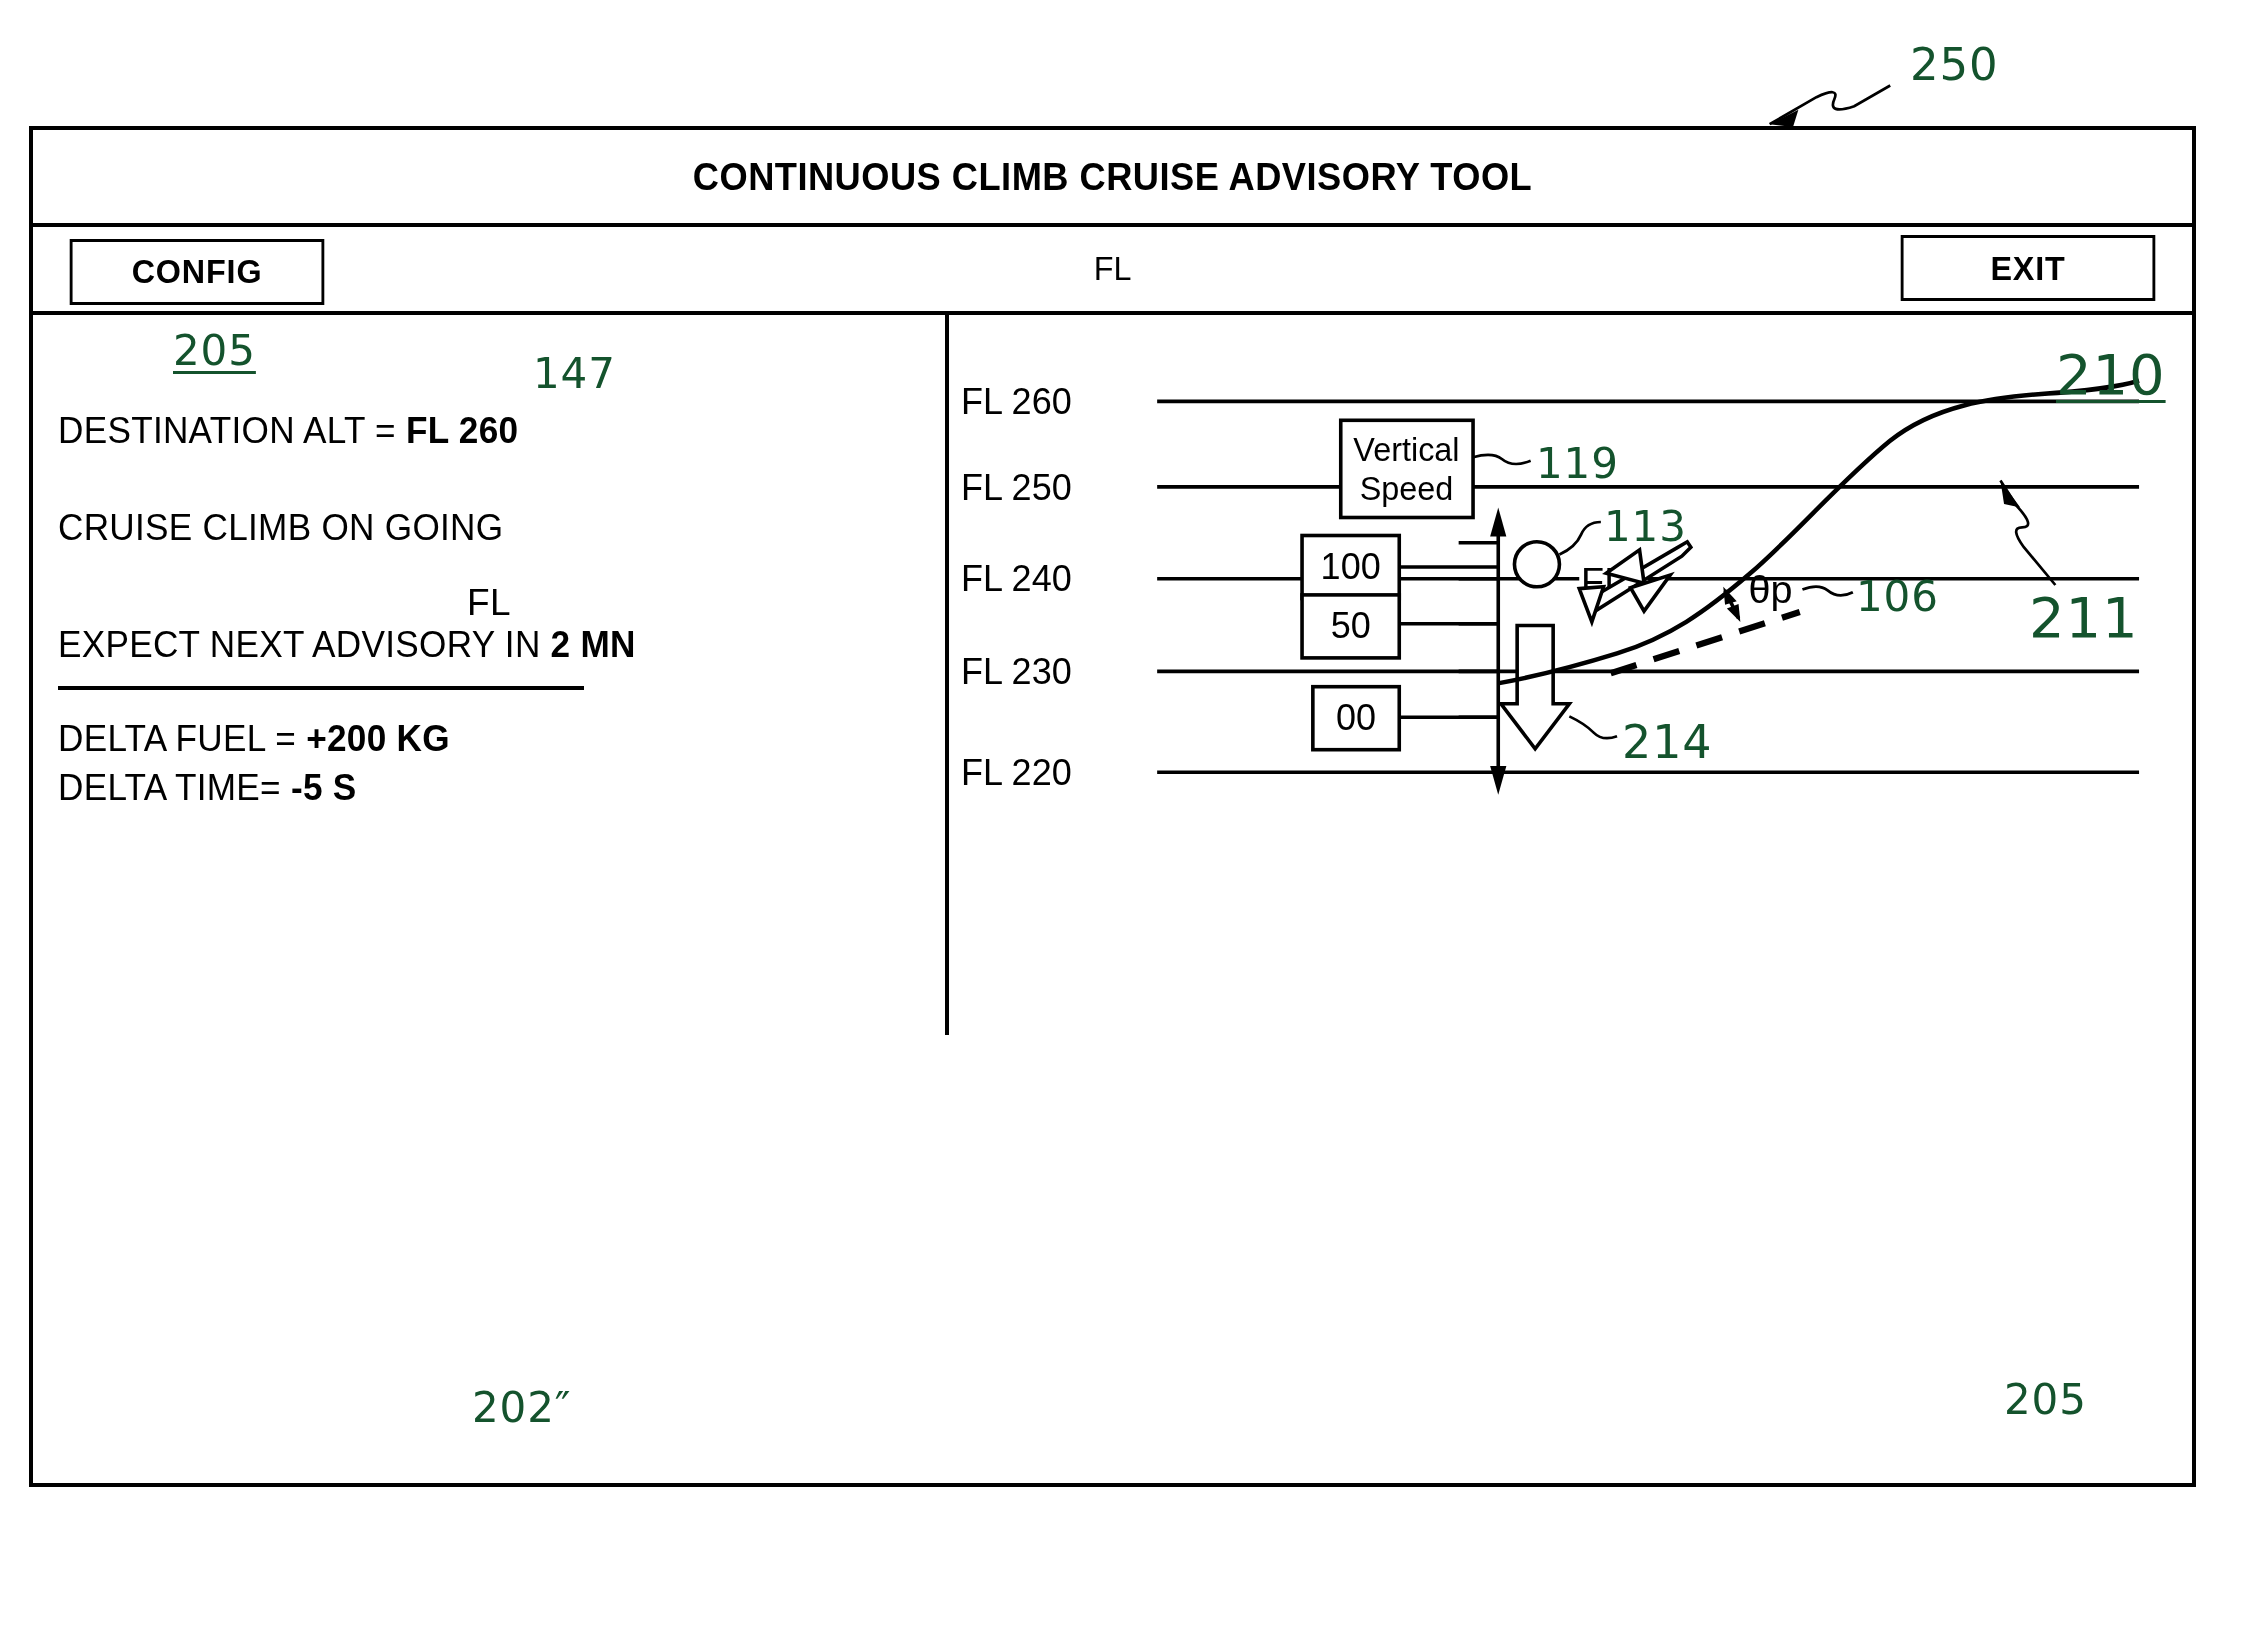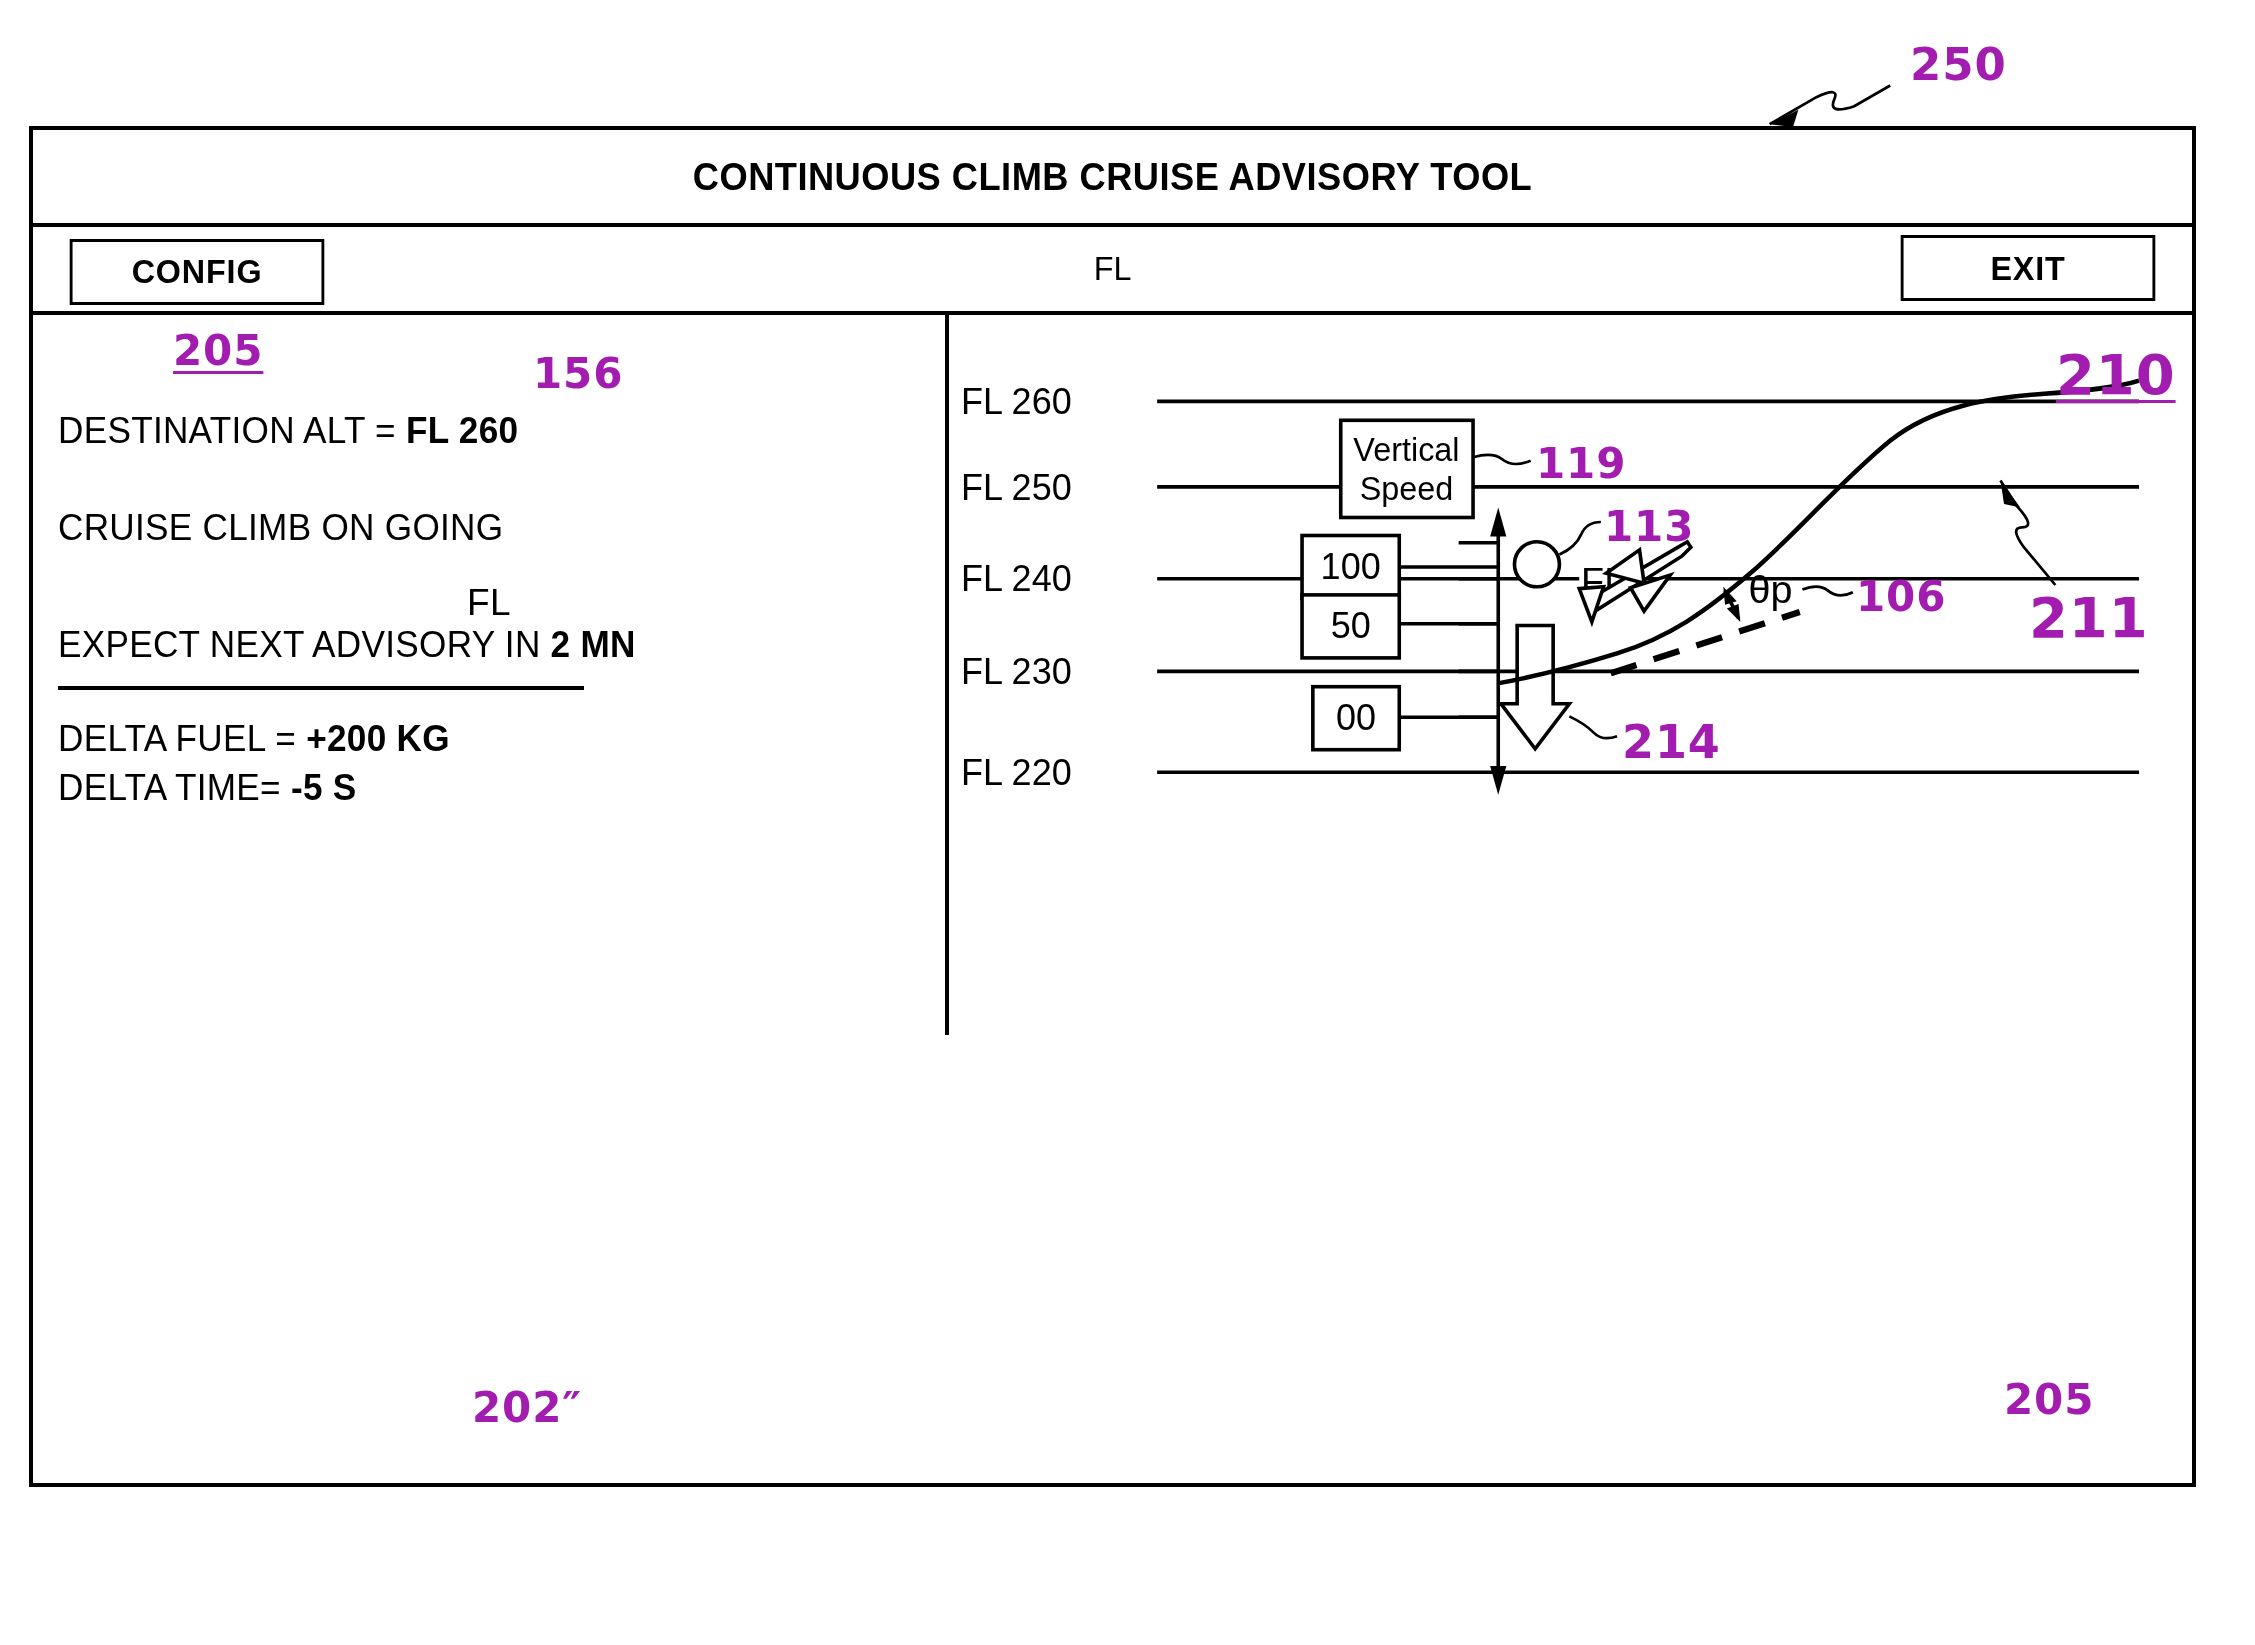--- a/index.html
+++ b/index.html
@@ -20,22 +20,22 @@
     position: absolute;
     left: 0; top: 0;
     width: 2256px;
     height: 1645px;
   }
 
   
   .ref {
     position: absolute;
     font-family: "DejaVu Sans", sans-serif;
-    font-weight: 700;
-    color: #a21caf;
+    font-weight: 400;
+    color: #14532d;
     white-space: nowrap;
     letter-spacing: 0.9px;
   }
   .ref.underlined {
     text-decoration: underline;
     text-underline-offset: 6.3px;
     text-decoration-thickness: 2.7px;
   }
 
   
@@ -403,18 +403,18 @@
         <span class="ref" style="left:655px; top:187px; font-size:42px;">113</span>
         <span class="ref" style="left:673px; top:400px; font-size:46px;">214</span>
         <span class="ref" style="left:907px; top:257px; font-size:42px;">106</span>
         <span class="ref" style="left:1080px; top:270px; font-size:56px;">211</span>
       </div>
     </div>
 
   </div>
 
   <span class="ref underlined" style="left:173px; top:326px; font-size:42px;">205</span>
-  <span class="ref" style="left:533px; top:349px; font-size:42px;">156</span>
+  <span class="ref" style="left:533px; top:349px; font-size:42px;">147</span>
   <span class="ref" style="left:472px; top:1383px; font-size:42px;">202″</span>
   <span class="ref" style="left:2004px; top:1375px; font-size:42px;">205</span>
 
 </div>
 
 
 </body></html>

